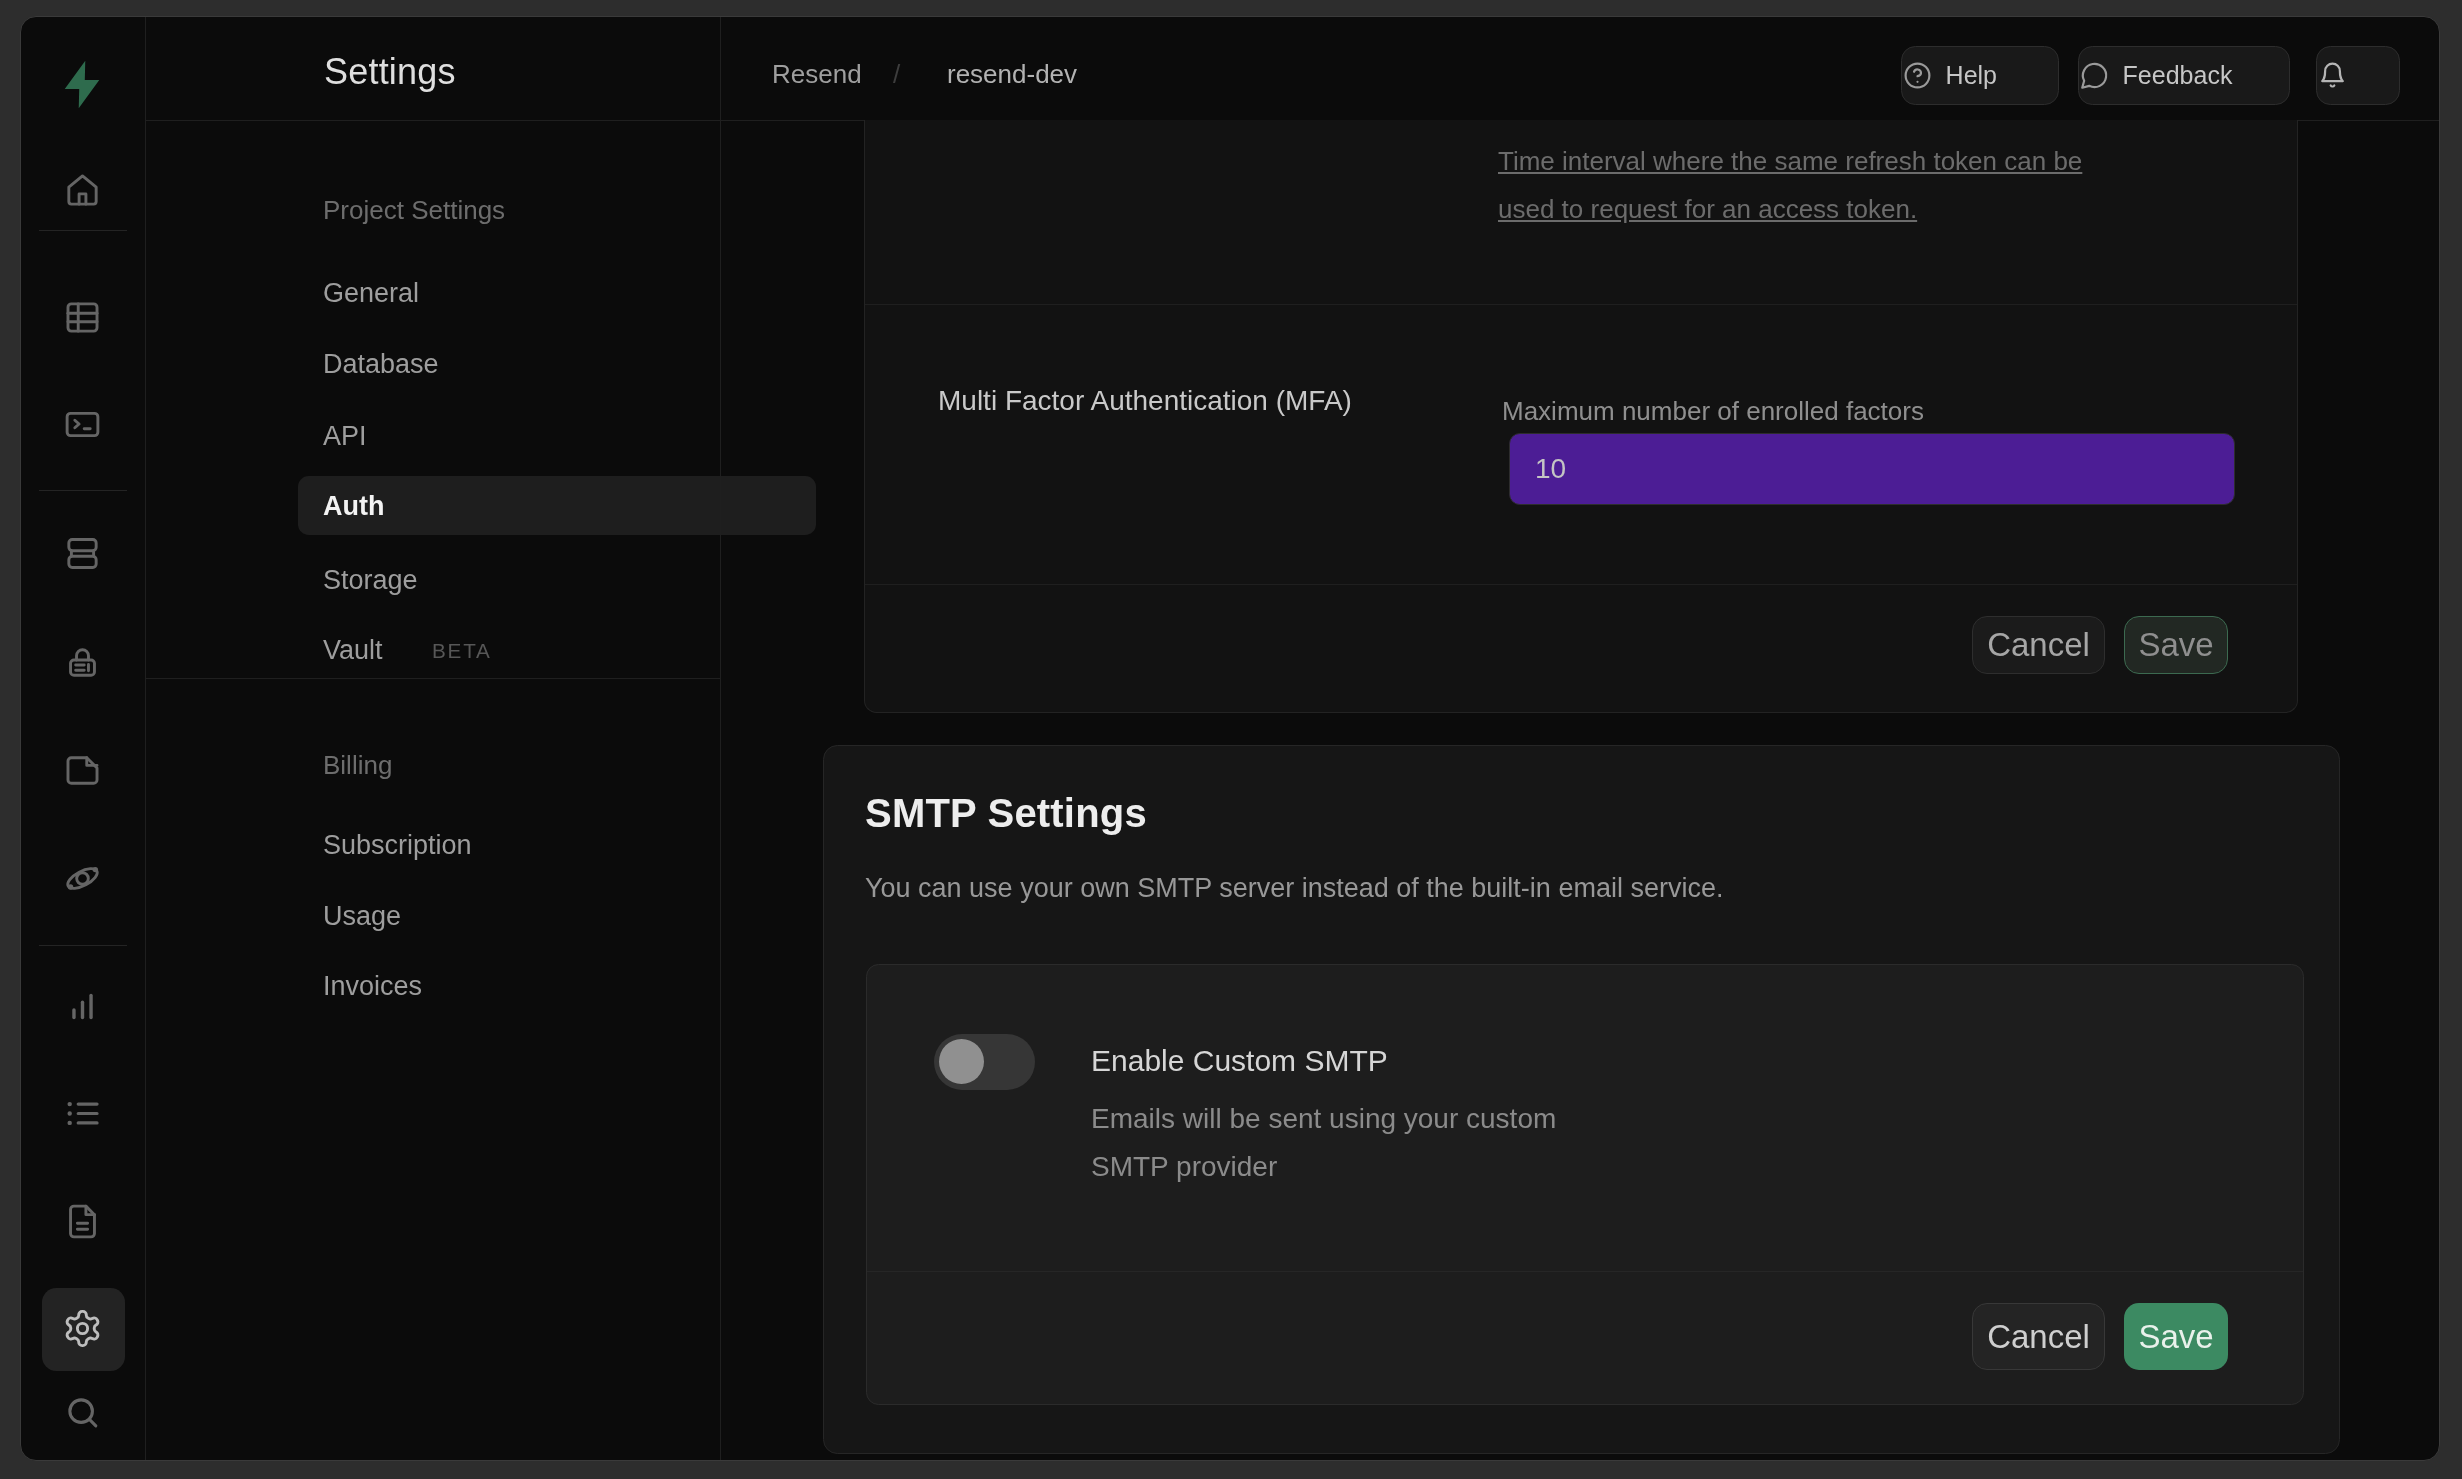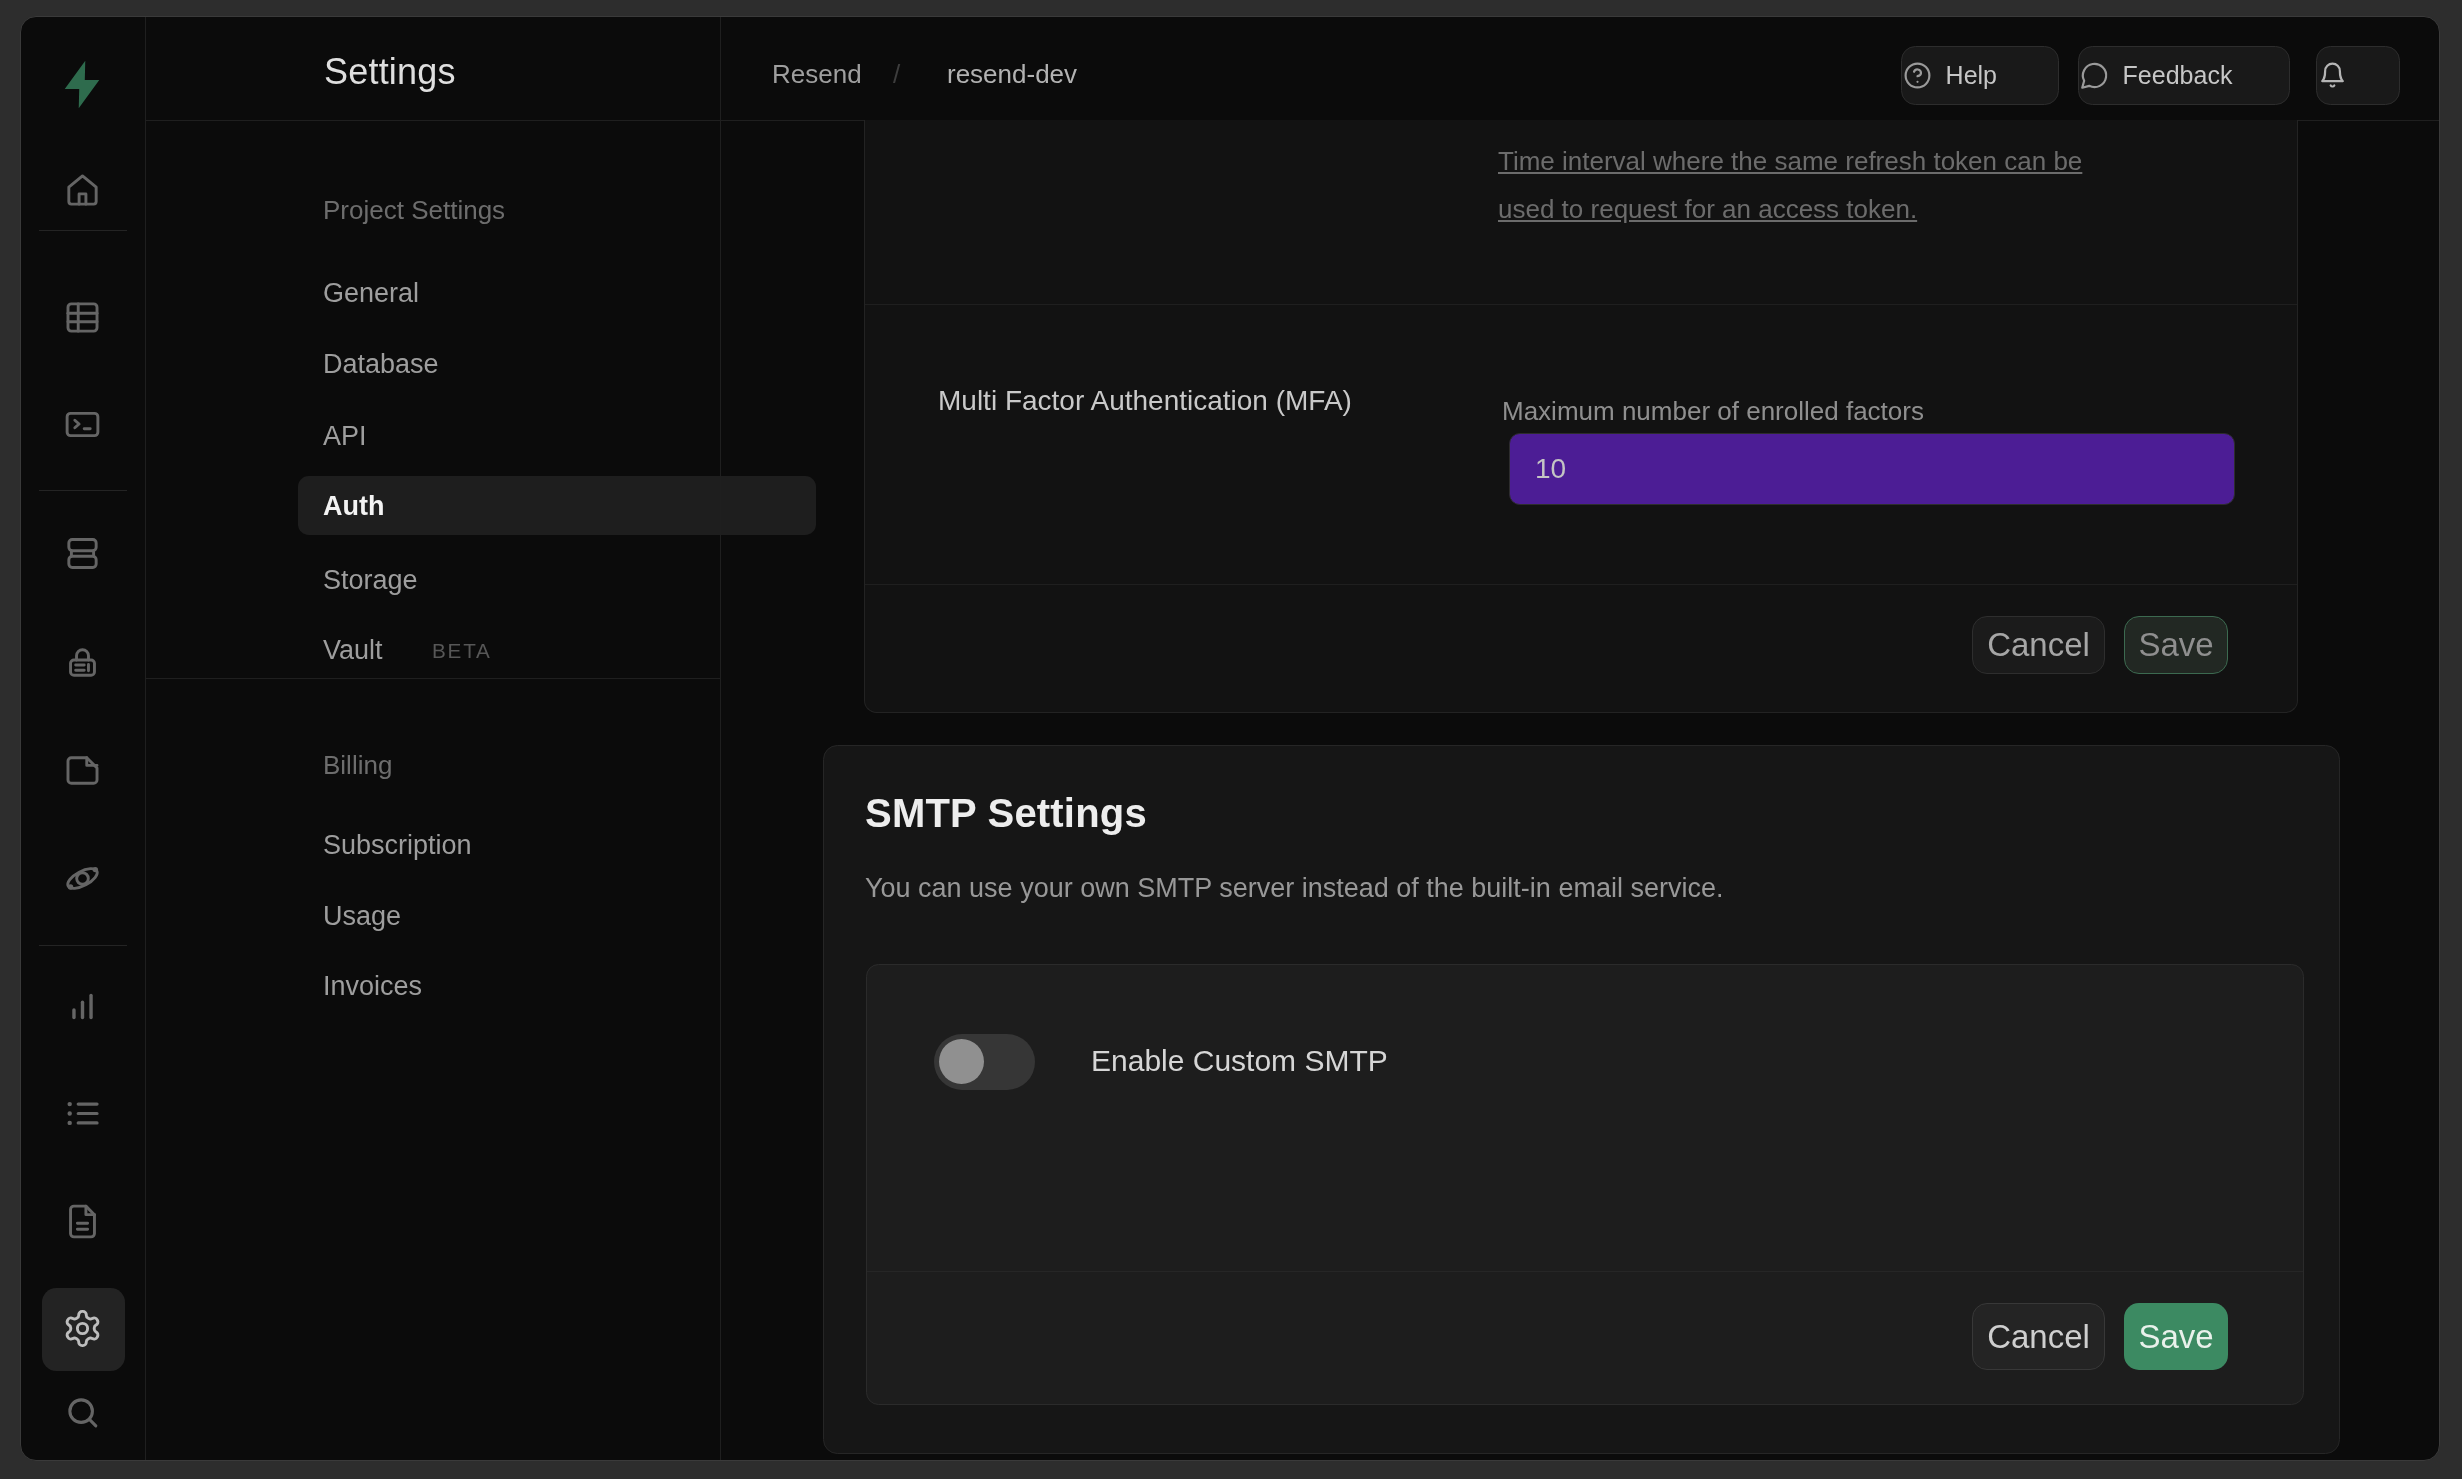--- a/index.html
+++ b/index.html
@@ -276,19 +276,23 @@
 
   <div class="card2"></div>
   <div class="smtp-title">SMTP Settings</div>
   <div class="smtp-subtitle">You can use your own SMTP server instead of the built-in email service.</div>
 
   <div class="smtp-panel"></div>
   <div class="toggle">
     <div class="toggle-knob"></div>
   </div>
   <div class="toggle-label">Enable Custom SMTP</div>
+  <div class="toggle-desc">
+    <div>Emails will be sent using your custom</div>
+    <div>SMTP provider</div>
+  </div>
 
   <div class="h-divider" style="left:846px; width:1436px; top:1254px; background:#262626"></div>
   <button class="btn btn-cancel2">Cancel</button>
   <button class="btn btn-save2">Save</button>
 
 </div>
 
 
 </body></html>

